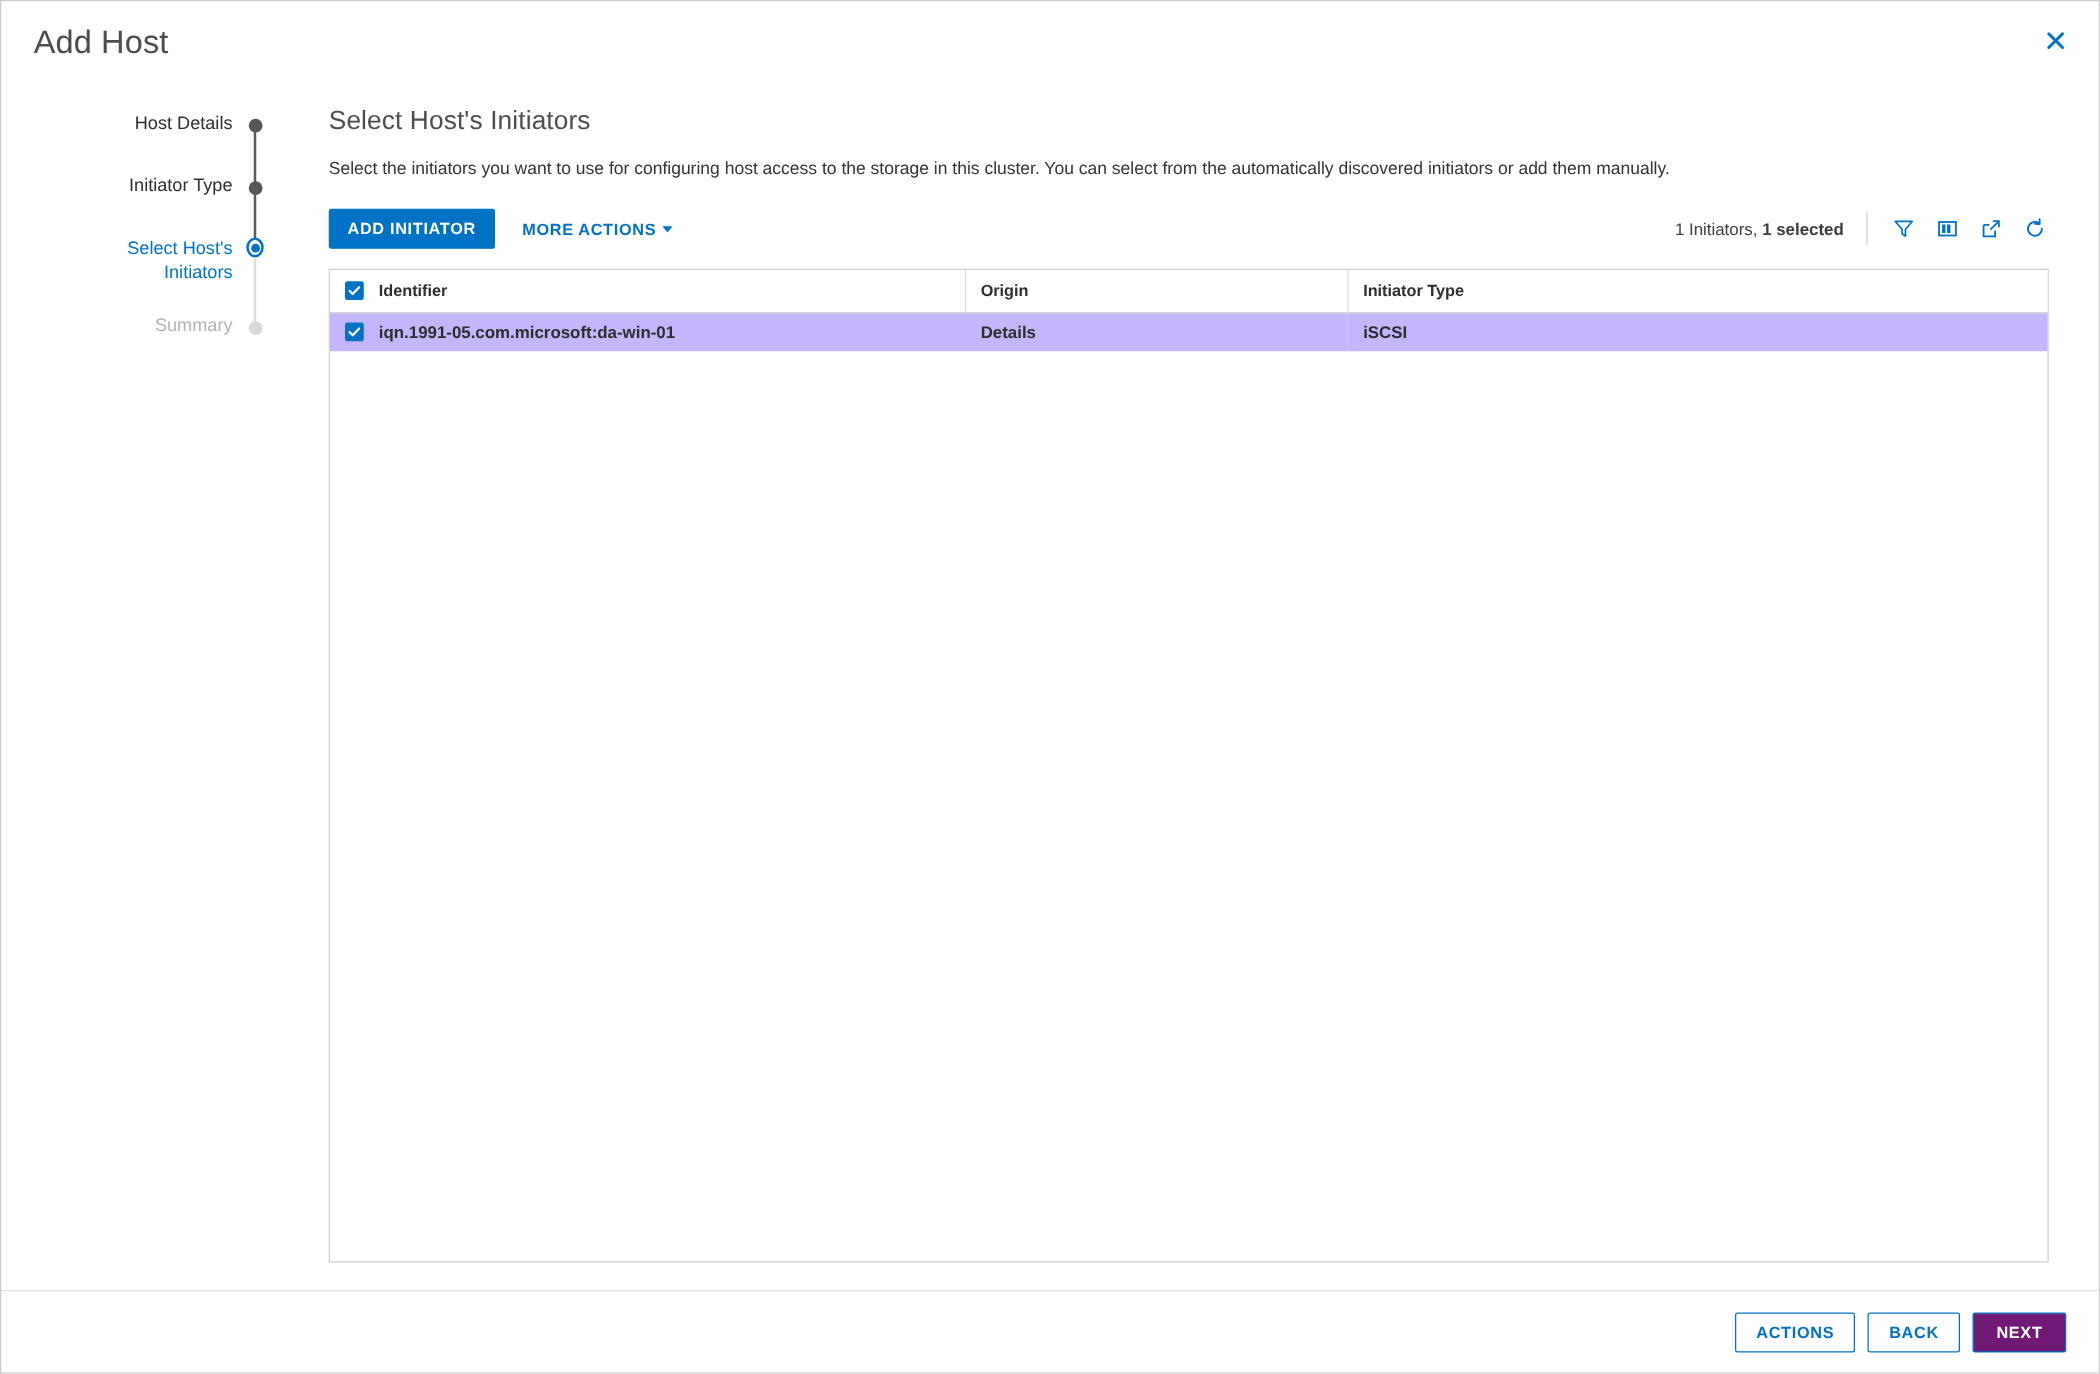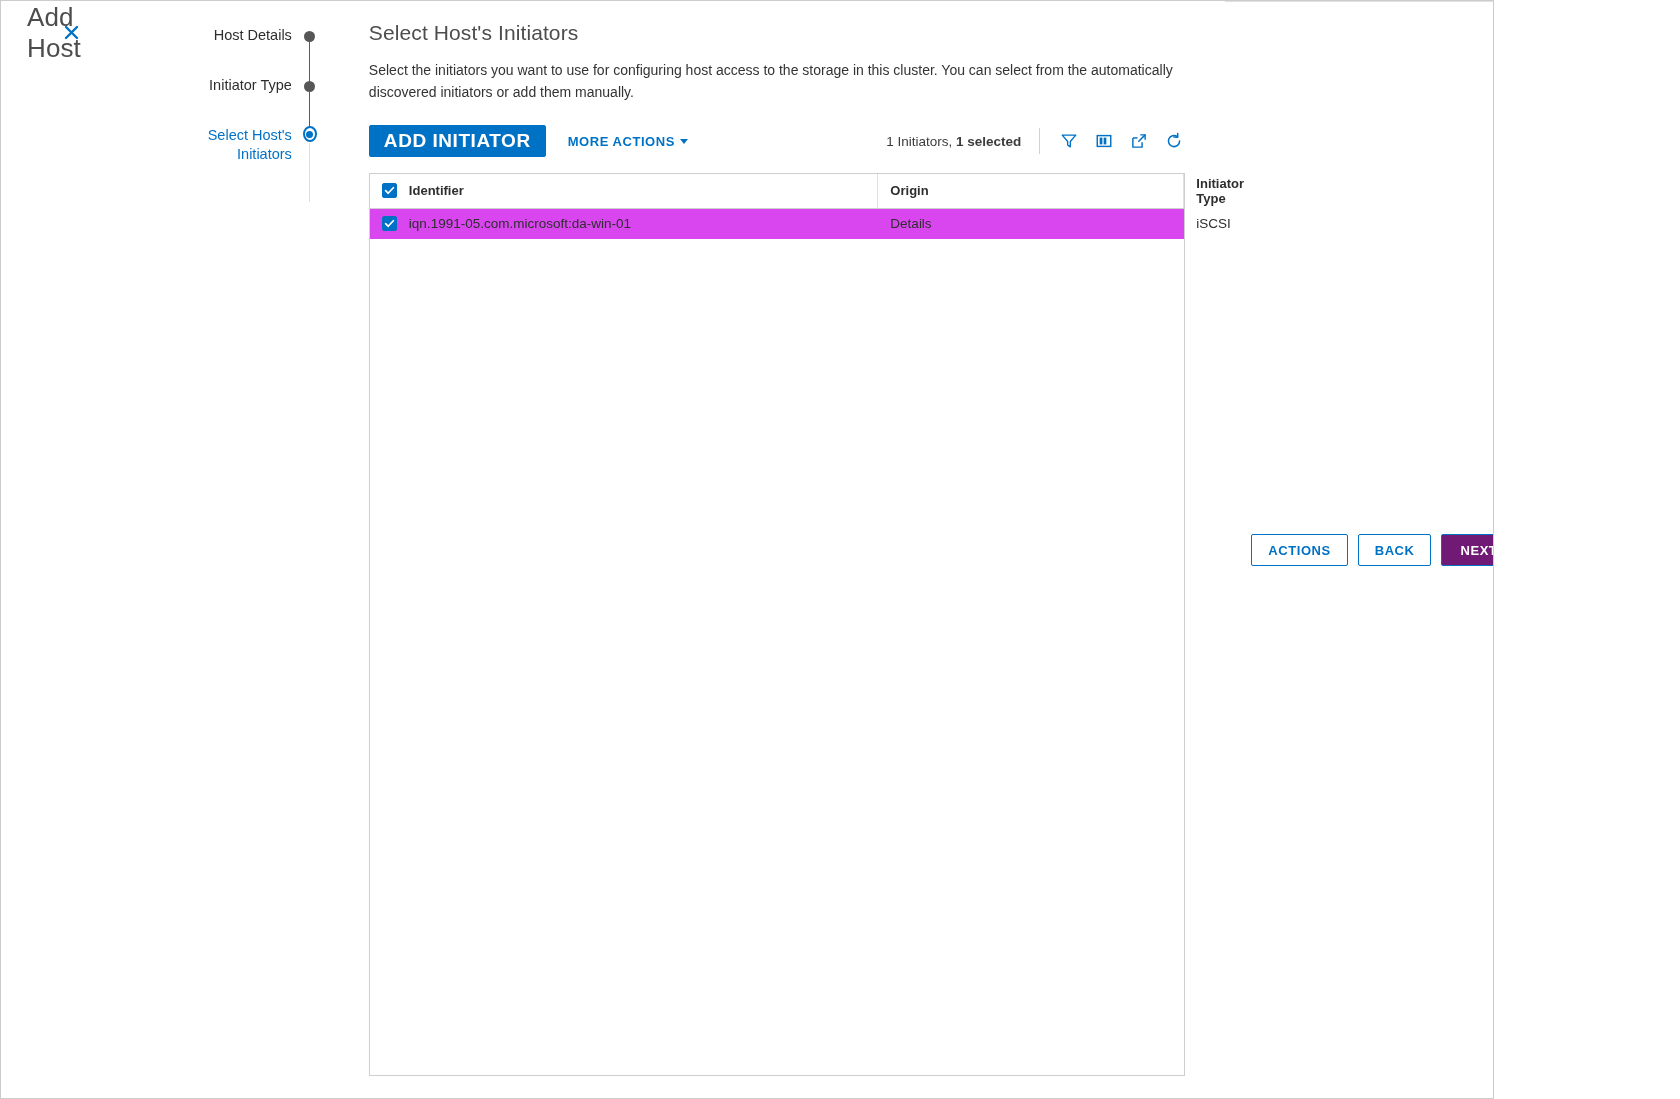--- a/index.html
+++ b/index.html
@@ -7,25 +7,26 @@
   html, body {
     width: 1680px;
     height: 1099px;
     background: #ffffff;
     font-family: "Liberation Sans", sans-serif;
     -webkit-font-smoothing: antialiased;
   }
 
   .modal {
     position: relative;
-    width: 1494px;
+    width: 1680px;
     height: 1099px;
     background: #ffffff;
     border: 1px solid #cccccc;
     display: flex;
+    flex-direction: column;
     overflow: hidden;
   }
 
   
   .modal-header {
     position: relative;
     height: 64px;
     flex: 0 0 64px;
     display: flex;
     align-items: center;
@@ -164,21 +165,21 @@
   .actionbar {
     display: flex;
     align-items: center;
     margin-bottom: 16px;
     height: 32px;
   }
   .btn-primary-sm {
     background: #0072c6;
     color: #ffffff;
     border: 1px solid #0072c6;
-    font-size: 19px;
+    font-size: 13px;
     font-weight: 600;
     letter-spacing: .55px;
     padding: 0 14px;
     height: 32px;
     line-height: 30px;
     cursor: pointer;
     border-radius: 2px;
     font-family: "Liberation Sans", sans-serif;
   }
   .btn-link {
@@ -269,21 +270,21 @@
   th.col-origin { width: 306px; }
 
   tbody td {
     font-size: 13.5px;
     color: #2e2e2e;
     height: 31px;
     padding: 0 12px;
     vertical-align: middle;
     border-right: 1px solid transparent;
   }
-  tr.row-selected td { background: #d946ef; }
+  tr.row-selected td { background: #c4b5fd; font-weight: bold; }
 
   .cellflex { display: flex; align-items: center; gap: 12px; }
 
   
   .cbox {
     width: 15px; height: 15px;
     background: #0072c6;
     border: 1px solid #0072c6;
     border-radius: 2px;
     display: inline-flex;
@@ -367,20 +368,26 @@
         </li>
 
         <li class="step active" style="min-height:62px;">
           <span class="step-label">Select Host's Initiators</span>
           <span class="step-marker" style="top:4px;">
               <span class="dot-active"></span>
             </span>
           <span class="step-connector light" style="top:20px;height:59px;"></span>
         </li>
 
+        <li class="step pending">
+          <span class="step-label">Summary</span>
+          <span class="step-marker">
+              <span class="dot-pending"></span>
+            </span>
+        </li>
 
       </ul>
     </div>
 
     <div class="content">
 
       <div class="content-title">Select Host's Initiators</div>
       <div class="content-desc">Select the initiators you want to use for configuring host access to the storage in this cluster. You can select from the automatically discovered initiators or add them manually.</div>
 
       <div class="actionbar">

